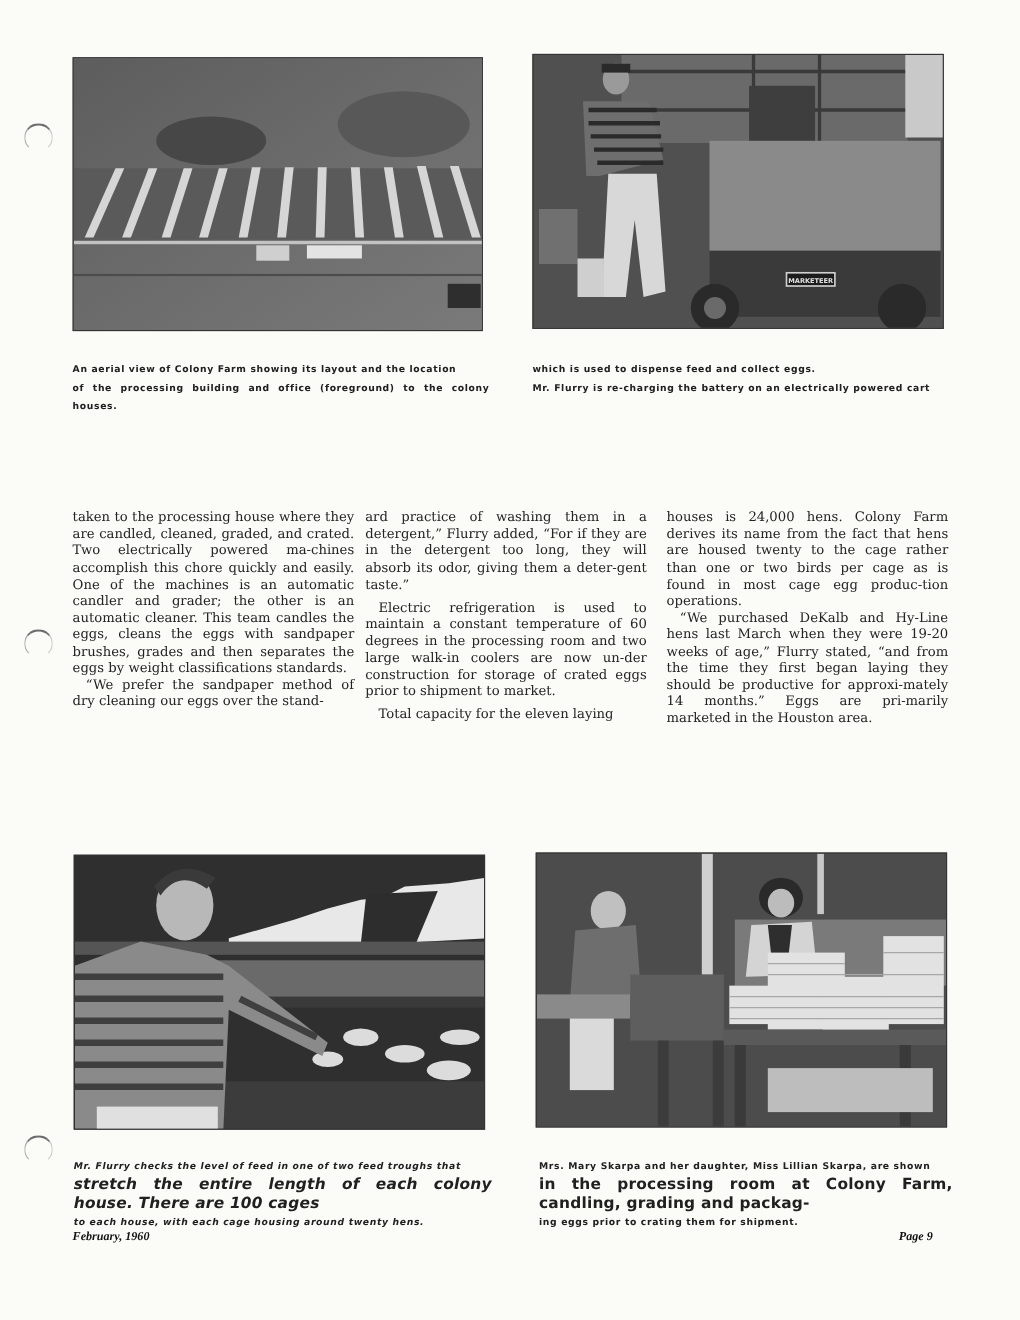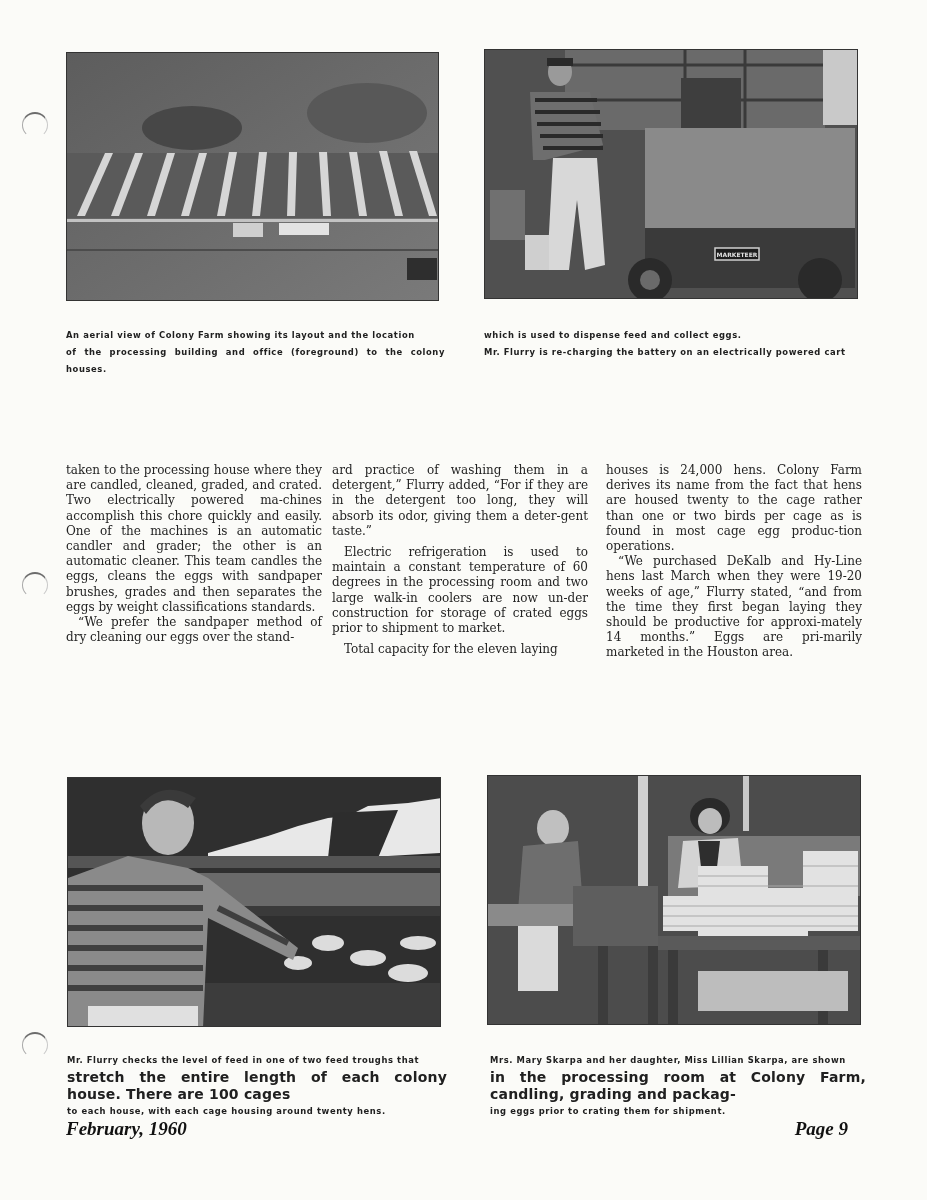--- a/index.html
+++ b/index.html
@@ -32,21 +32,21 @@
   .column {
     position: absolute; top: 463px; width: 256px;
     font-size: 12px; line-height: 15.2px; color: #232323;
   }
   .column p { margin: 0; text-align: justify; }
   .column p.indent { text-indent: 12px; }
   .column p.gap { margin-top: 6px; }
   .footer {
     position: absolute; top: 1118px;
     font-family: "Liberation Serif", serif; font-style: italic; font-weight: bold;
-    font-size: 19px; color: #111; text-align: right;
+    font-size: 11px; color: #111; text-align: right;
   }
   svg { display: block; }
 </style>
 </head>
 <body>
 
 <div class="punch" style="top:112px;"></div>
 <div class="punch" style="top:572px;"></div>
 <div class="punch" style="top:1032px;"></div>
 
@@ -164,21 +164,21 @@
       <line x1="0" y1="130" x2="135" y2="130"></line>
       <line x1="0" y1="150" x2="135" y2="150"></line>
       <line x1="0" y1="170" x2="135" y2="170"></line>
       <line x1="0" y1="190" x2="135" y2="190"></line>
       <line x1="0" y1="210" x2="135" y2="210"></line>
       <line x1="150" y1="130" x2="220" y2="165"></line>
     </g>
     <rect x="20" y="228" width="110" height="22" fill="#e0e0e0"></rect>
   </svg>
 </div>
-<div class="caption" style="left:67px; top:1052px; width:380px;">
+<div class="caption" style="left:67px; top:1052px; width:380px;font-style:italic;">
   <div>Mr. Flurry checks the level of feed in one of two feed troughs that</div>
   <div class="big">stretch the entire length of each colony house. There are 100 cages</div>
   <div>to each house, with each cage housing around twenty hens.</div>
 </div>
 
 <div class="photo" style="left:487px; top:775px; width:374px; height:250px; background:#4a4a4a;">
   <svg width="374" height="250" viewBox="0 0 374 250">
     <rect width="374" height="250" fill="#4c4c4c"></rect>
     <rect x="150" y="0" width="10" height="110" fill="#d0d0d0"></rect>
     <rect x="255" y="0" width="6" height="55" fill="#c8c8c8"></rect>

